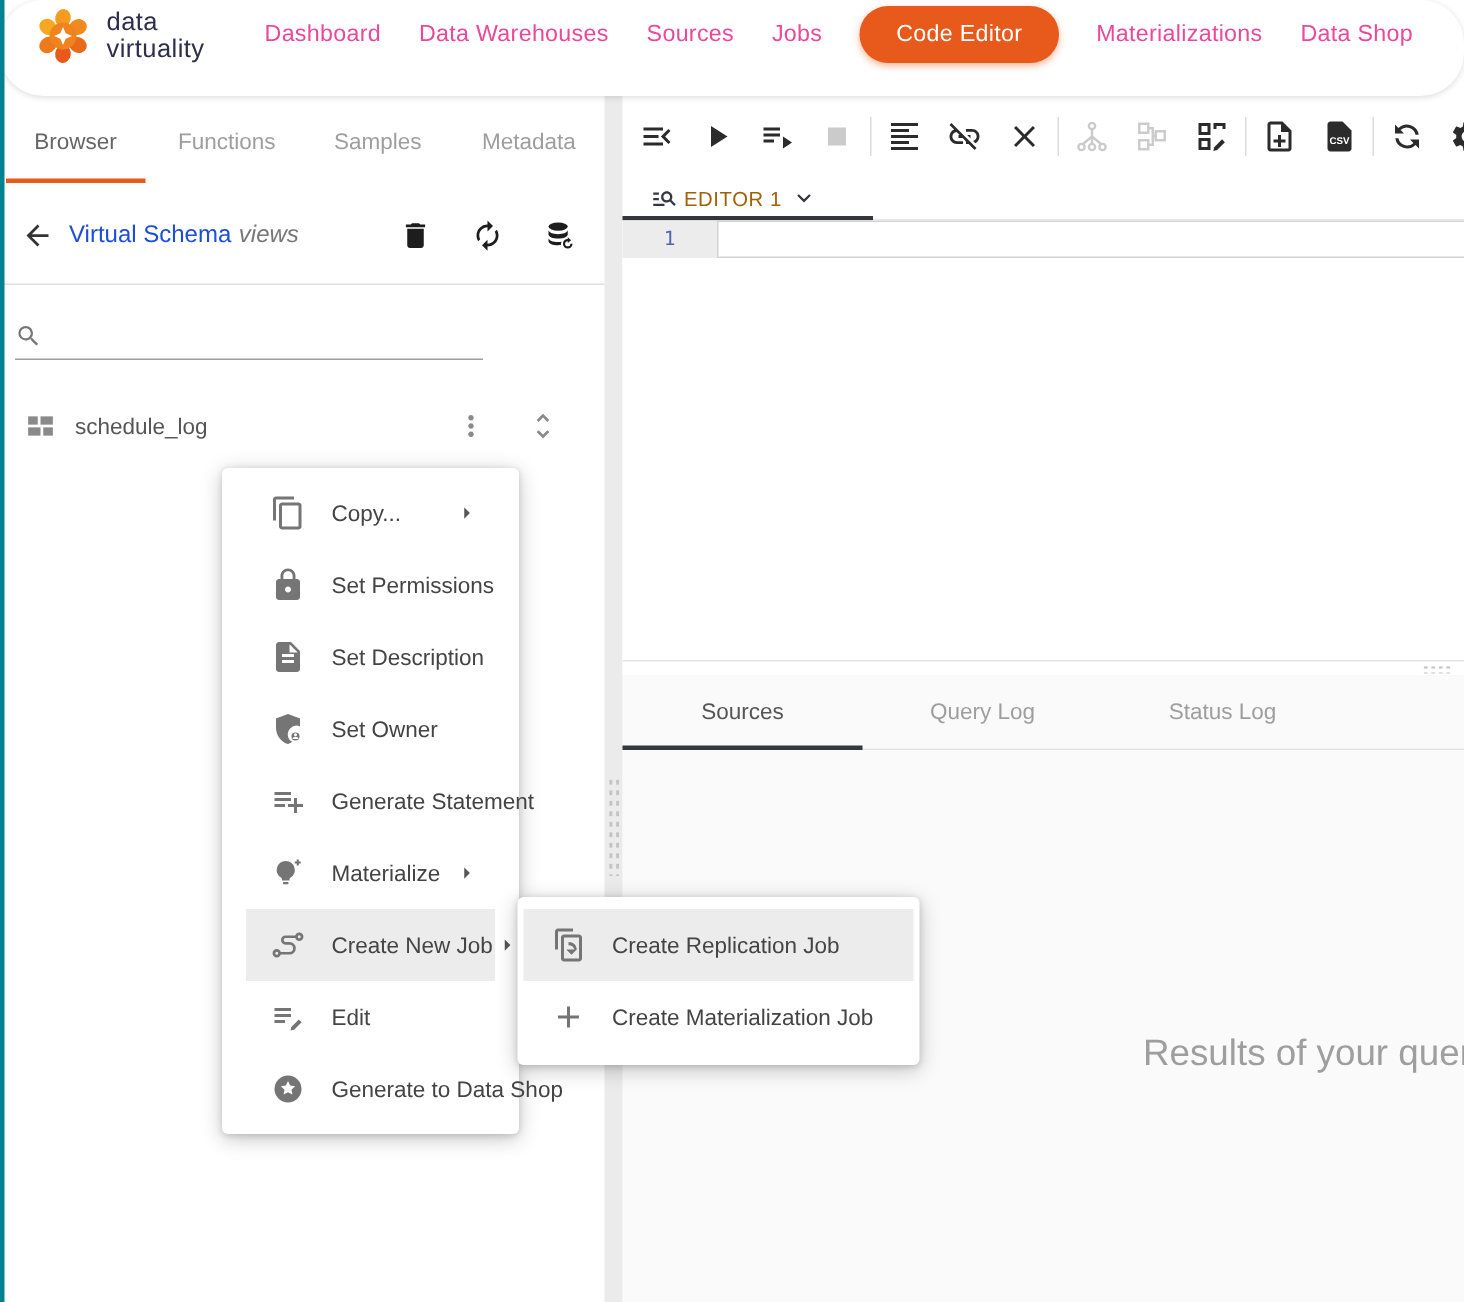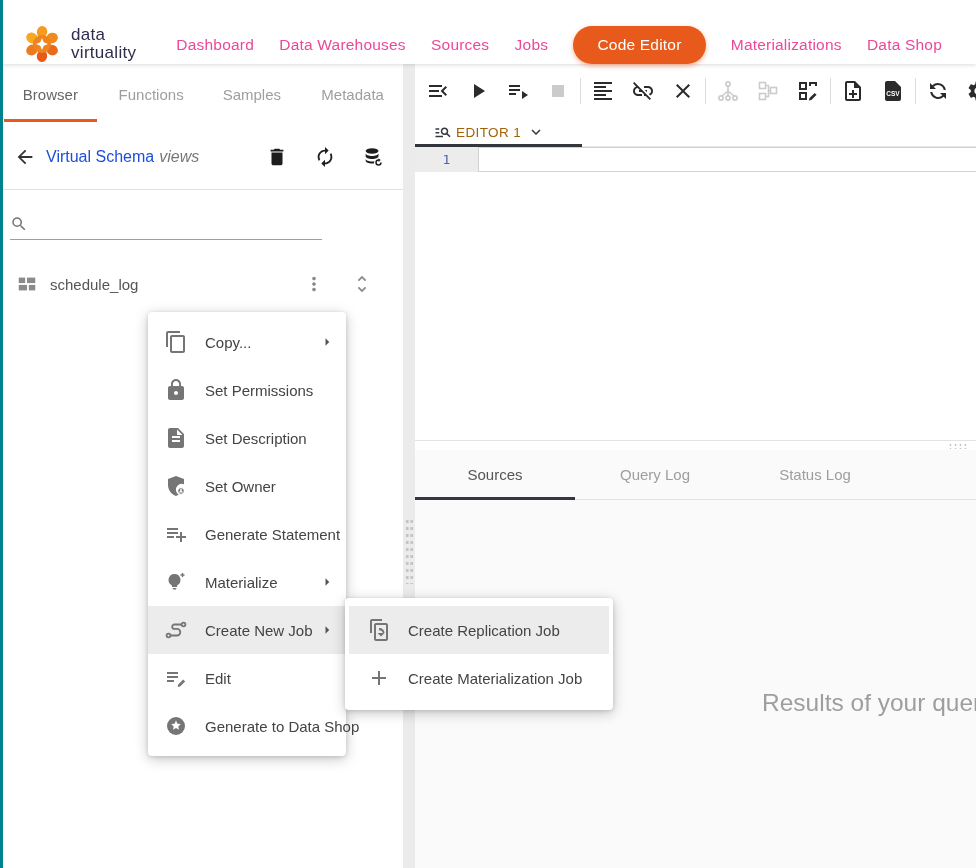--- a/index.html
+++ b/index.html
@@ -5,22 +5,22 @@
   * { margin:0; padding:0; box-sizing:border-box; }
   html,body { width:976px; height:868px; overflow:hidden; background:#fff;
     font-family:"Liberation Sans", sans-serif; color:#555; }
   .icon24 { width:24px; height:24px; display:block; }
   .icon22 { width:22px; height:22px; display:block; }
   .icon18 { width:18px; height:18px; display:block; }
 
   .teal-strip { position:absolute; left:0; top:0; bottom:0; width:3px; background:#00838C; z-index:60; }
 
   
-  .topnav { position:relative; height:64px; background:#fff; display:flex; align-items:flex-end;
-    box-shadow:0 1px 4px rgba(0,0,0,.14); z-index:30; padding:17px 30px 0 22px; }
+  .topnav { position:relative; height:64px; background:#fff; display:flex; align-items:flex-start;
+    box-shadow:0 1px 4px rgba(0,0,0,.14); z-index:30; padding:4px 30px 0 22px;border-radius:29px; }
   .logo { display:flex; align-items:center; gap:9px; margin-right:40px; cursor:pointer; }
   .logo-text { font-size:17px; line-height:1.05; color:#2E2D4E; letter-spacing:.3px; }
   .nav-items { flex:1; display:flex; align-items:center; justify-content:space-between; padding-right:4px; }
   .nav-link { color:#ec4899; font-size:15.5px; text-decoration:none; letter-spacing:.2px; cursor:pointer; white-space:nowrap; }
   .nav-pill { background:#E85A1C; color:#fff; padding:10px 24px; border-radius:22px;
     box-shadow:0 2px 5px rgba(232,90,28,.45); }
 
   
   .main { display:flex; height:804px; position:relative; }
   .left-panel { width:403px; background:#fff; display:flex; flex-direction:column; }
@@ -46,21 +46,21 @@
     border-bottom:1px solid #9e9e9e; width:312px; padding-bottom:6px; }
   .search-row svg { color:#757575; margin-right:8px; }
   .search-input { border:none; outline:none; flex:1; font-size:14px; background:transparent; color:#444; }
   .tree-row { margin-top:22px; height:44px; display:flex; align-items:center; padding:0 26px 0 16px; cursor:pointer; }
   .tree-icon { color:#8a8a8a; margin-right:12px; }
   .tree-label { font-size:15px; color:#555; flex:1; }
   .row-action { color:#8a8a8a; padding:4px; cursor:pointer; margin-left:18px; }
 
   
   .menu { position:absolute; left:148px; top:312px; width:198px; background:#fff; border-radius:4px;
-    box-shadow:0 3px 14px rgba(0,0,0,.22), 0 1px 4px rgba(0,0,0,.14); padding:6px 0; z-index:50; }
+    box-shadow:0 3px 14px rgba(0,0,0,.22), 0 1px 4px rgba(0,0,0,.14); padding:6px 16px; z-index:50; }
   .menu-item { height:48px; display:flex; align-items:center; padding:0 10px 0 16px; cursor:pointer; }
   .menu-item.highlight { background:#ececec; }
   .menu-item .mi-icon { color:#757575; margin-right:17px; flex:none; }
   .menu-item .mi-label { font-size:15px; color:#444; flex:1; white-space:nowrap; }
   .menu-item .mi-arrow { color:#555; flex:none; }
   .submenu { position:absolute; left:345px; top:598px; width:268px; background:#fff; border-radius:4px;
     box-shadow:0 3px 14px rgba(0,0,0,.22), 0 1px 4px rgba(0,0,0,.14); padding:8px 4px; z-index:55; }
   .submenu .menu-item { padding-left:18px; }
 
   

